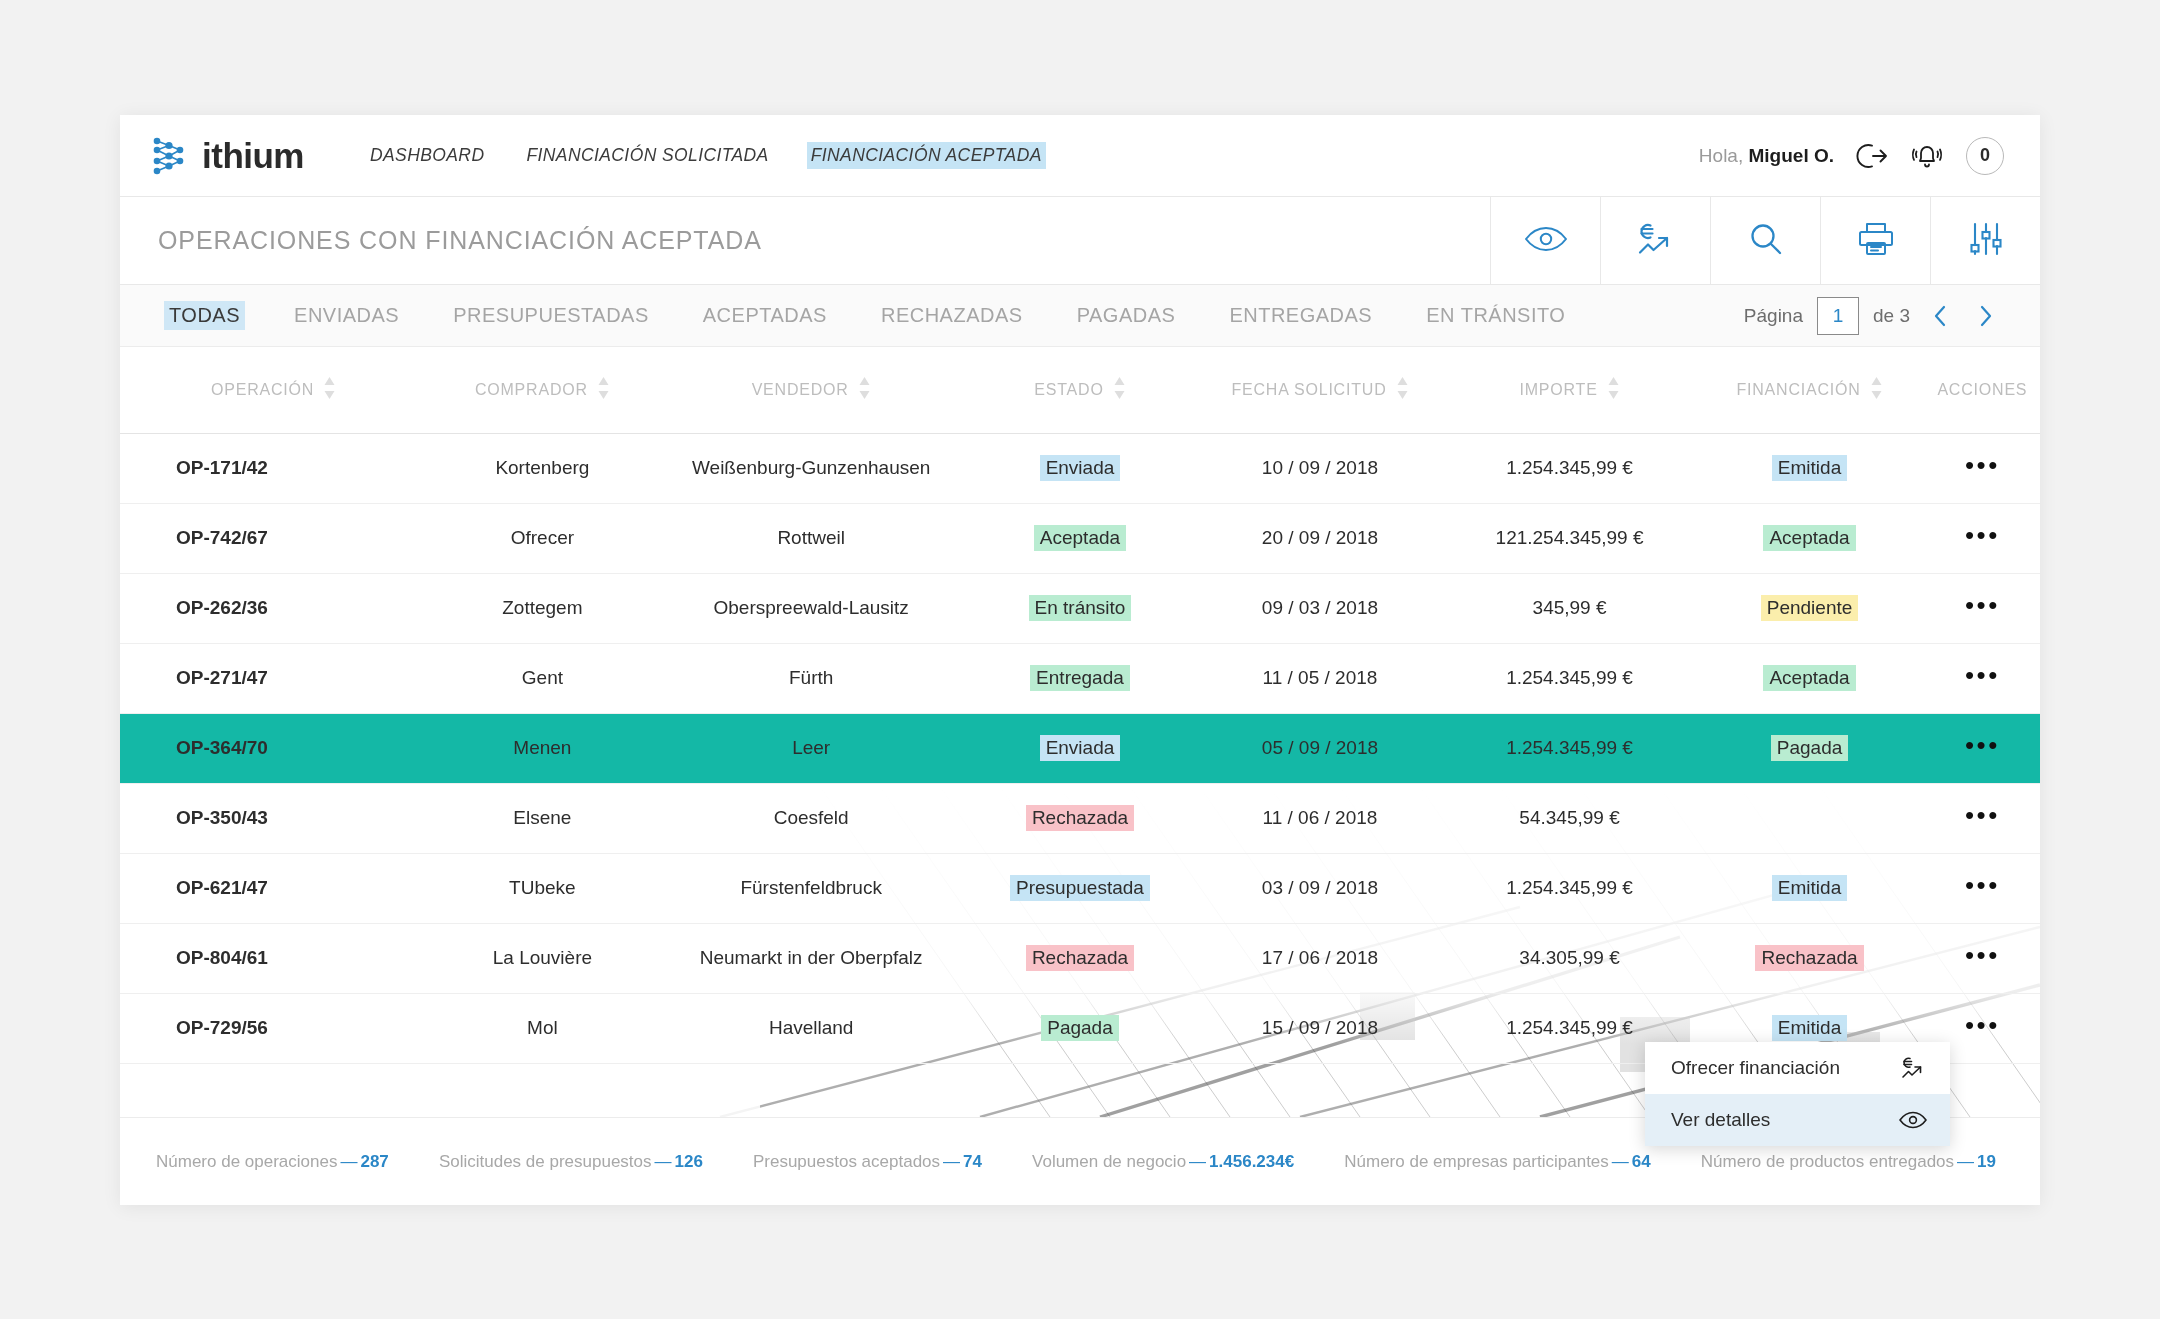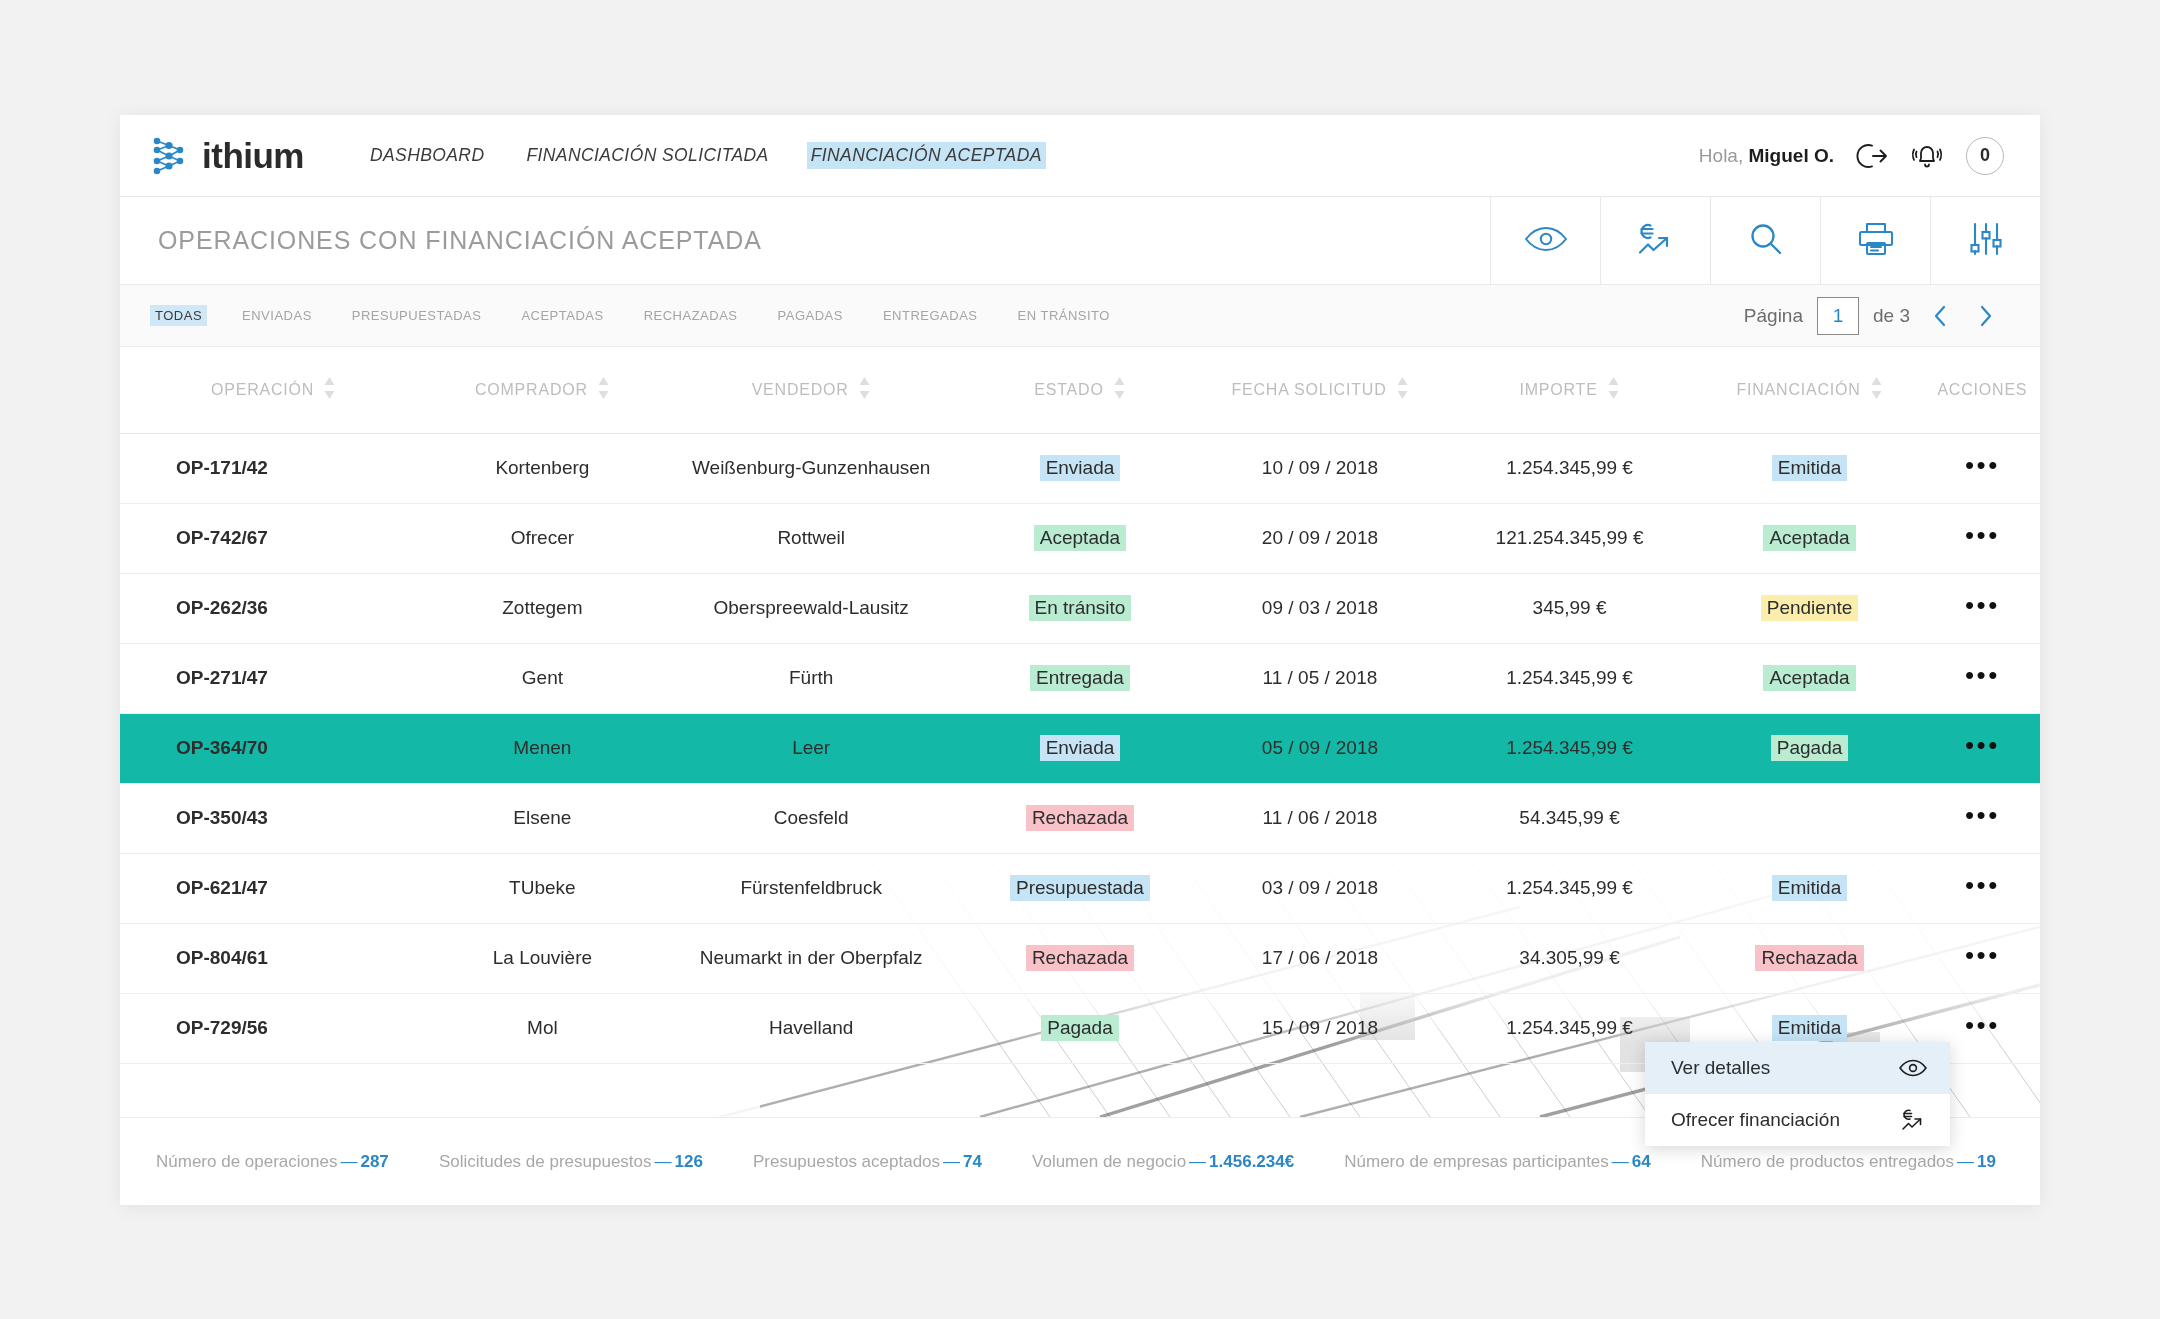--- a/index.html
+++ b/index.html
@@ -70,23 +70,23 @@
 
   
   .tabsbar {
     height: 62px; display: flex; align-items: center;
     padding: 0 38px 0 30px;
     background: #fafafa;
     border-bottom: 1px solid #ececec;
   }
   .tabs { display: flex; align-items: center; gap: 30px; }
   .tab {
-    font-size: 13px; letter-spacing: 0.5px;
+    font-size: 20px; letter-spacing: 0.5px;
     color: #a5a5a5; text-transform: uppercase;
-    padding: 3px 5px; cursor: pointer; white-space: nowrap;
+    padding: 3px 5px; cursor: pointer; white-space: nowrap; margin-left: 14px;
   }
   .tab.active { color: #3a3a3a; background: #cfe7f6; }
   .pager { margin-left: auto; display: flex; align-items: center; gap: 14px; }
   .pager-label { font-size: 19px; color: #6d6d6d; }
   .pager-input {
     width: 42px; height: 38px;
     border: 1.6px solid #8a8a8a; background: #fff;
     display: flex; align-items: center; justify-content: center;
     font-size: 19px; color: #2b87c7; cursor: text;
   }
@@ -509,40 +509,40 @@
             <td><span class="pill green">Pagada</span></td>
             <td>15 / 09 / 2018</td>
             <td>1.254.345,99 €</td>
             <td><span class="pill blue">Emitida</span></td>
             <td><span class="dots">•••</span></td>
           </tr>
         </tbody>
     </table>
 
     <div class="menu">
-      <div class="menu-item hover">
-        <span>Ver detalles</span>
-        <span class="mi-ico">
-          <svg width="30" height="20" viewBox="0 0 30 20" fill="none" stroke="#1d1d1d" stroke-width="1.6">
-            <path d="M2 10c4-5.5 8.5-7.5 13-7.5S24 4.5 28 10c-4 5.5-8.5 7.5-13 7.5S6 15.5 2 10z" stroke-linejoin="round"></path>
-            <circle cx="15" cy="10" r="3.4"></circle>
-          </svg>
-        </span>
-      </div>
       <div class="menu-item">
         <span>Ofrecer financiación</span>
         <span class="mi-ico">
           <svg width="28" height="26" viewBox="0 0 28 26" fill="none" stroke="#1d1d1d" stroke-width="1.6">
             <path d="M10 3.5a4.5 4.5 0 1 0 0 8.5" stroke-linecap="round"></path>
             <path d="M4 6.5h7.5M4 9.5h7.5" stroke-linecap="round"></path>
             <path d="M3 22l5.5-5.5 3.5 3.5 8.5-8" stroke-linecap="round" stroke-linejoin="round"></path>
             <path d="M15 12h5.5v5.5" stroke-linecap="round" stroke-linejoin="round"></path>
           </svg>
         </span>
       </div>
+      <div class="menu-item hover">
+        <span>Ver detalles</span>
+        <span class="mi-ico">
+          <svg width="30" height="20" viewBox="0 0 30 20" fill="none" stroke="#1d1d1d" stroke-width="1.6">
+            <path d="M2 10c4-5.5 8.5-7.5 13-7.5S24 4.5 28 10c-4 5.5-8.5 7.5-13 7.5S6 15.5 2 10z" stroke-linejoin="round"></path>
+            <circle cx="15" cy="10" r="3.4"></circle>
+          </svg>
+        </span>
+      </div>
     </div>
   </div>
 
   <div class="footer" id="footer">
       <div class="stat"><span>Número de operaciones</span><span class="dash">—</span><span class="val">287</span></div>
       <div class="stat"><span>Solicitudes de presupuestos</span><span class="dash">—</span><span class="val">126</span></div>
       <div class="stat"><span>Presupuestos aceptados</span><span class="dash">—</span><span class="val">74</span></div>
       <div class="stat"><span>Volumen de negocio</span><span class="dash">—</span><span class="val">1.456.234€</span></div>
       <div class="stat"><span>Número de empresas participantes</span><span class="dash">—</span><span class="val">64</span></div>
       <div class="stat"><span>Número de productos entregados</span><span class="dash">—</span><span class="val">19</span></div>

